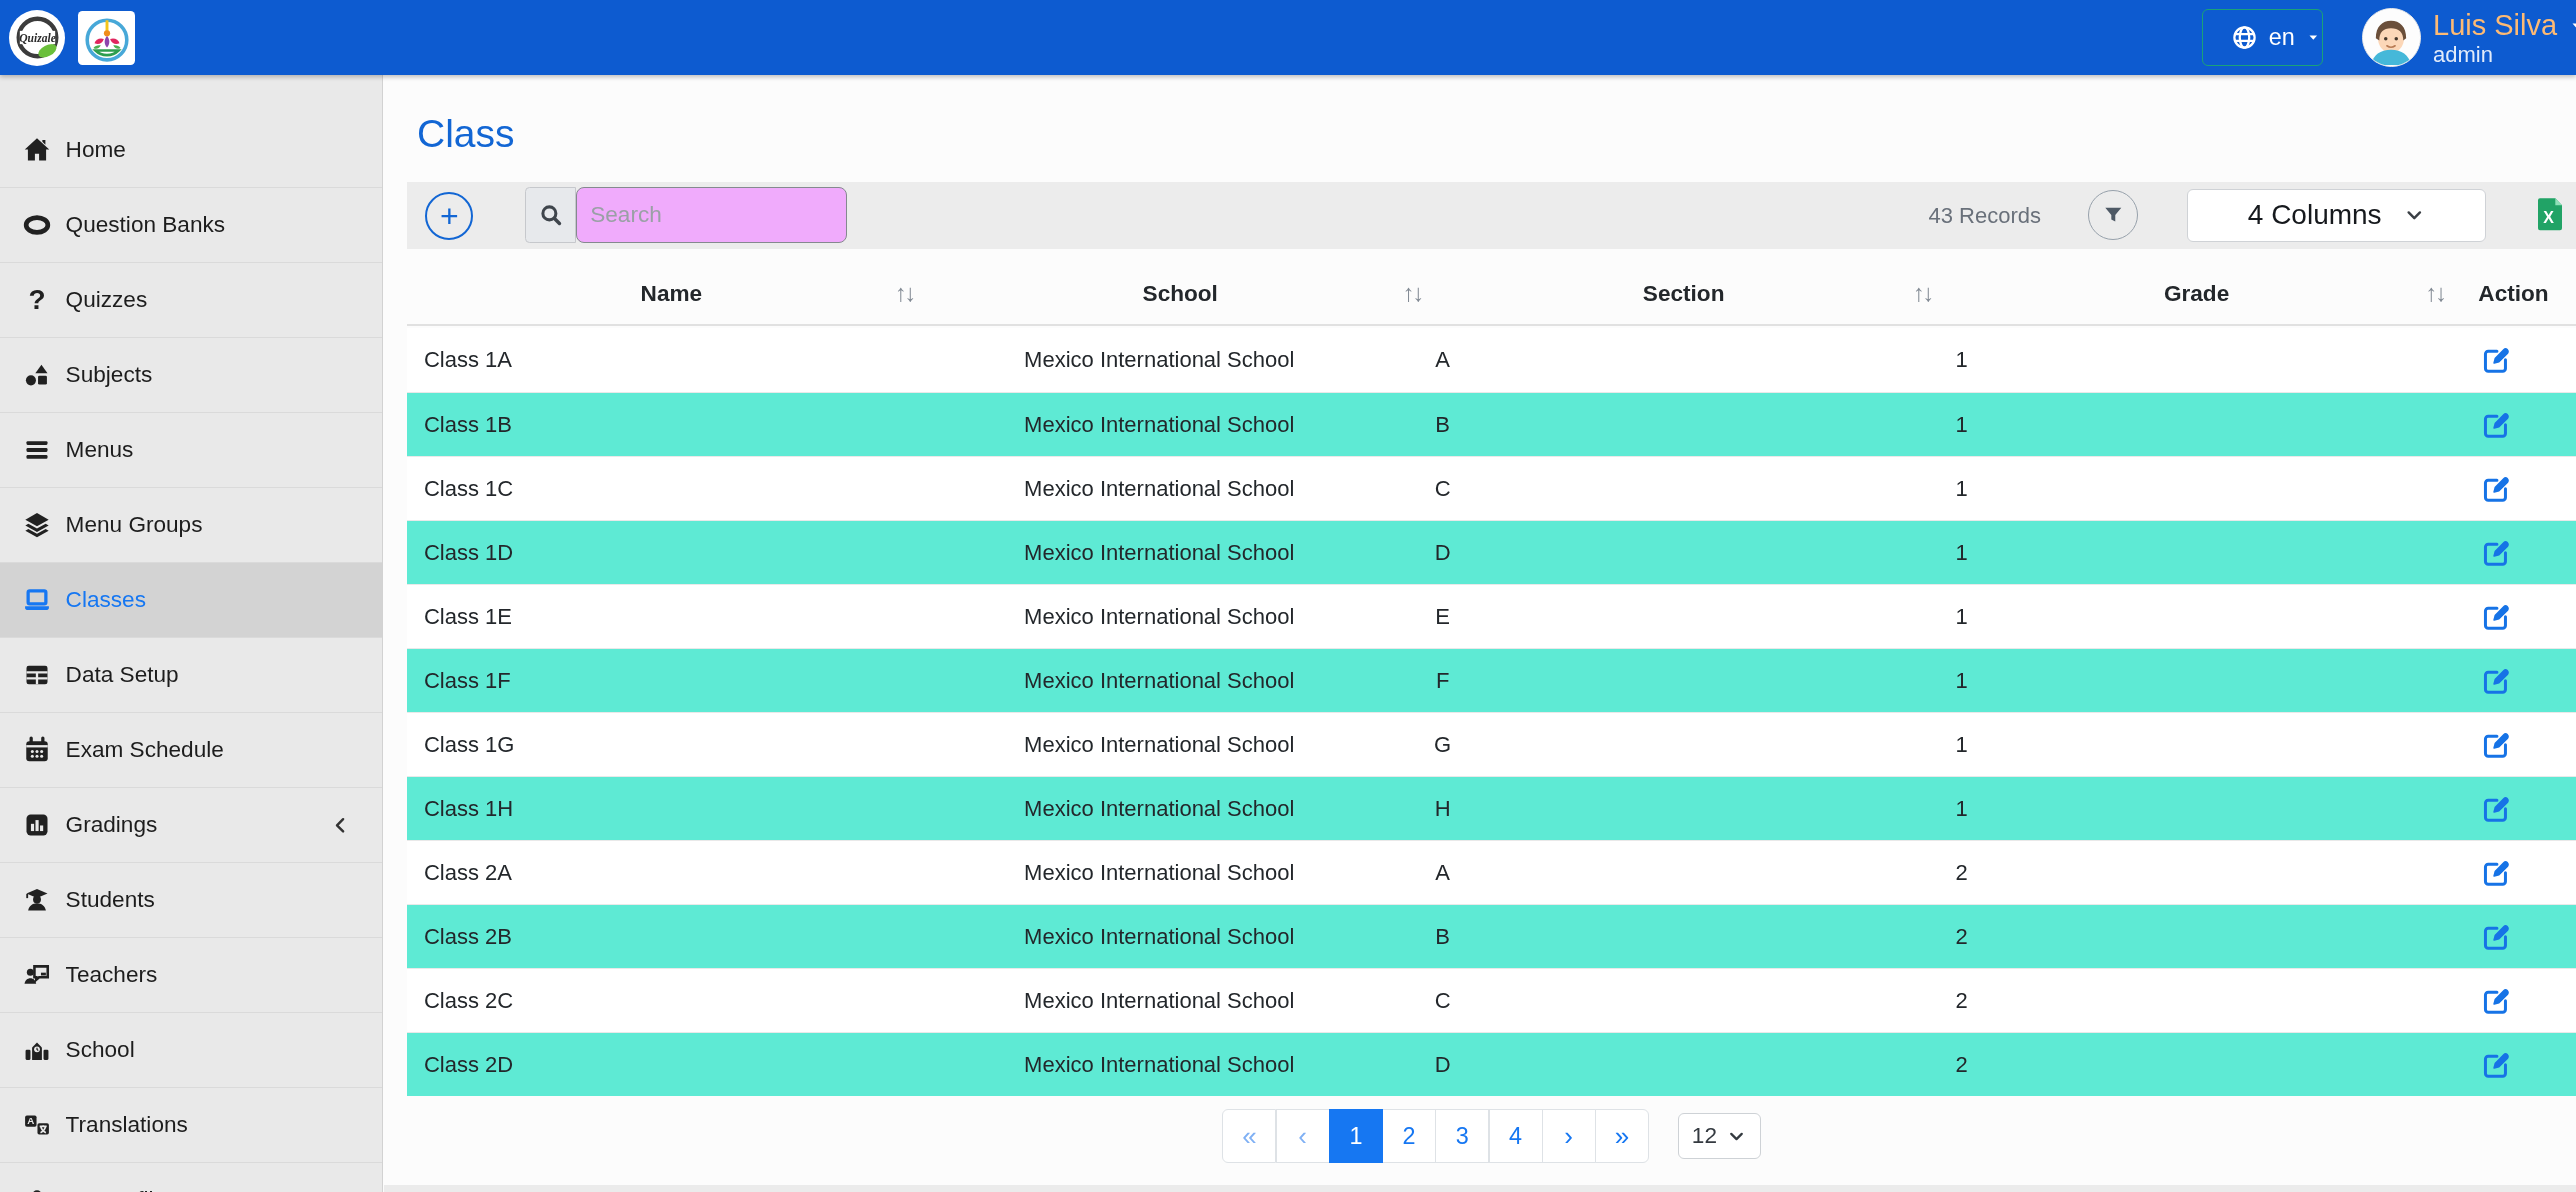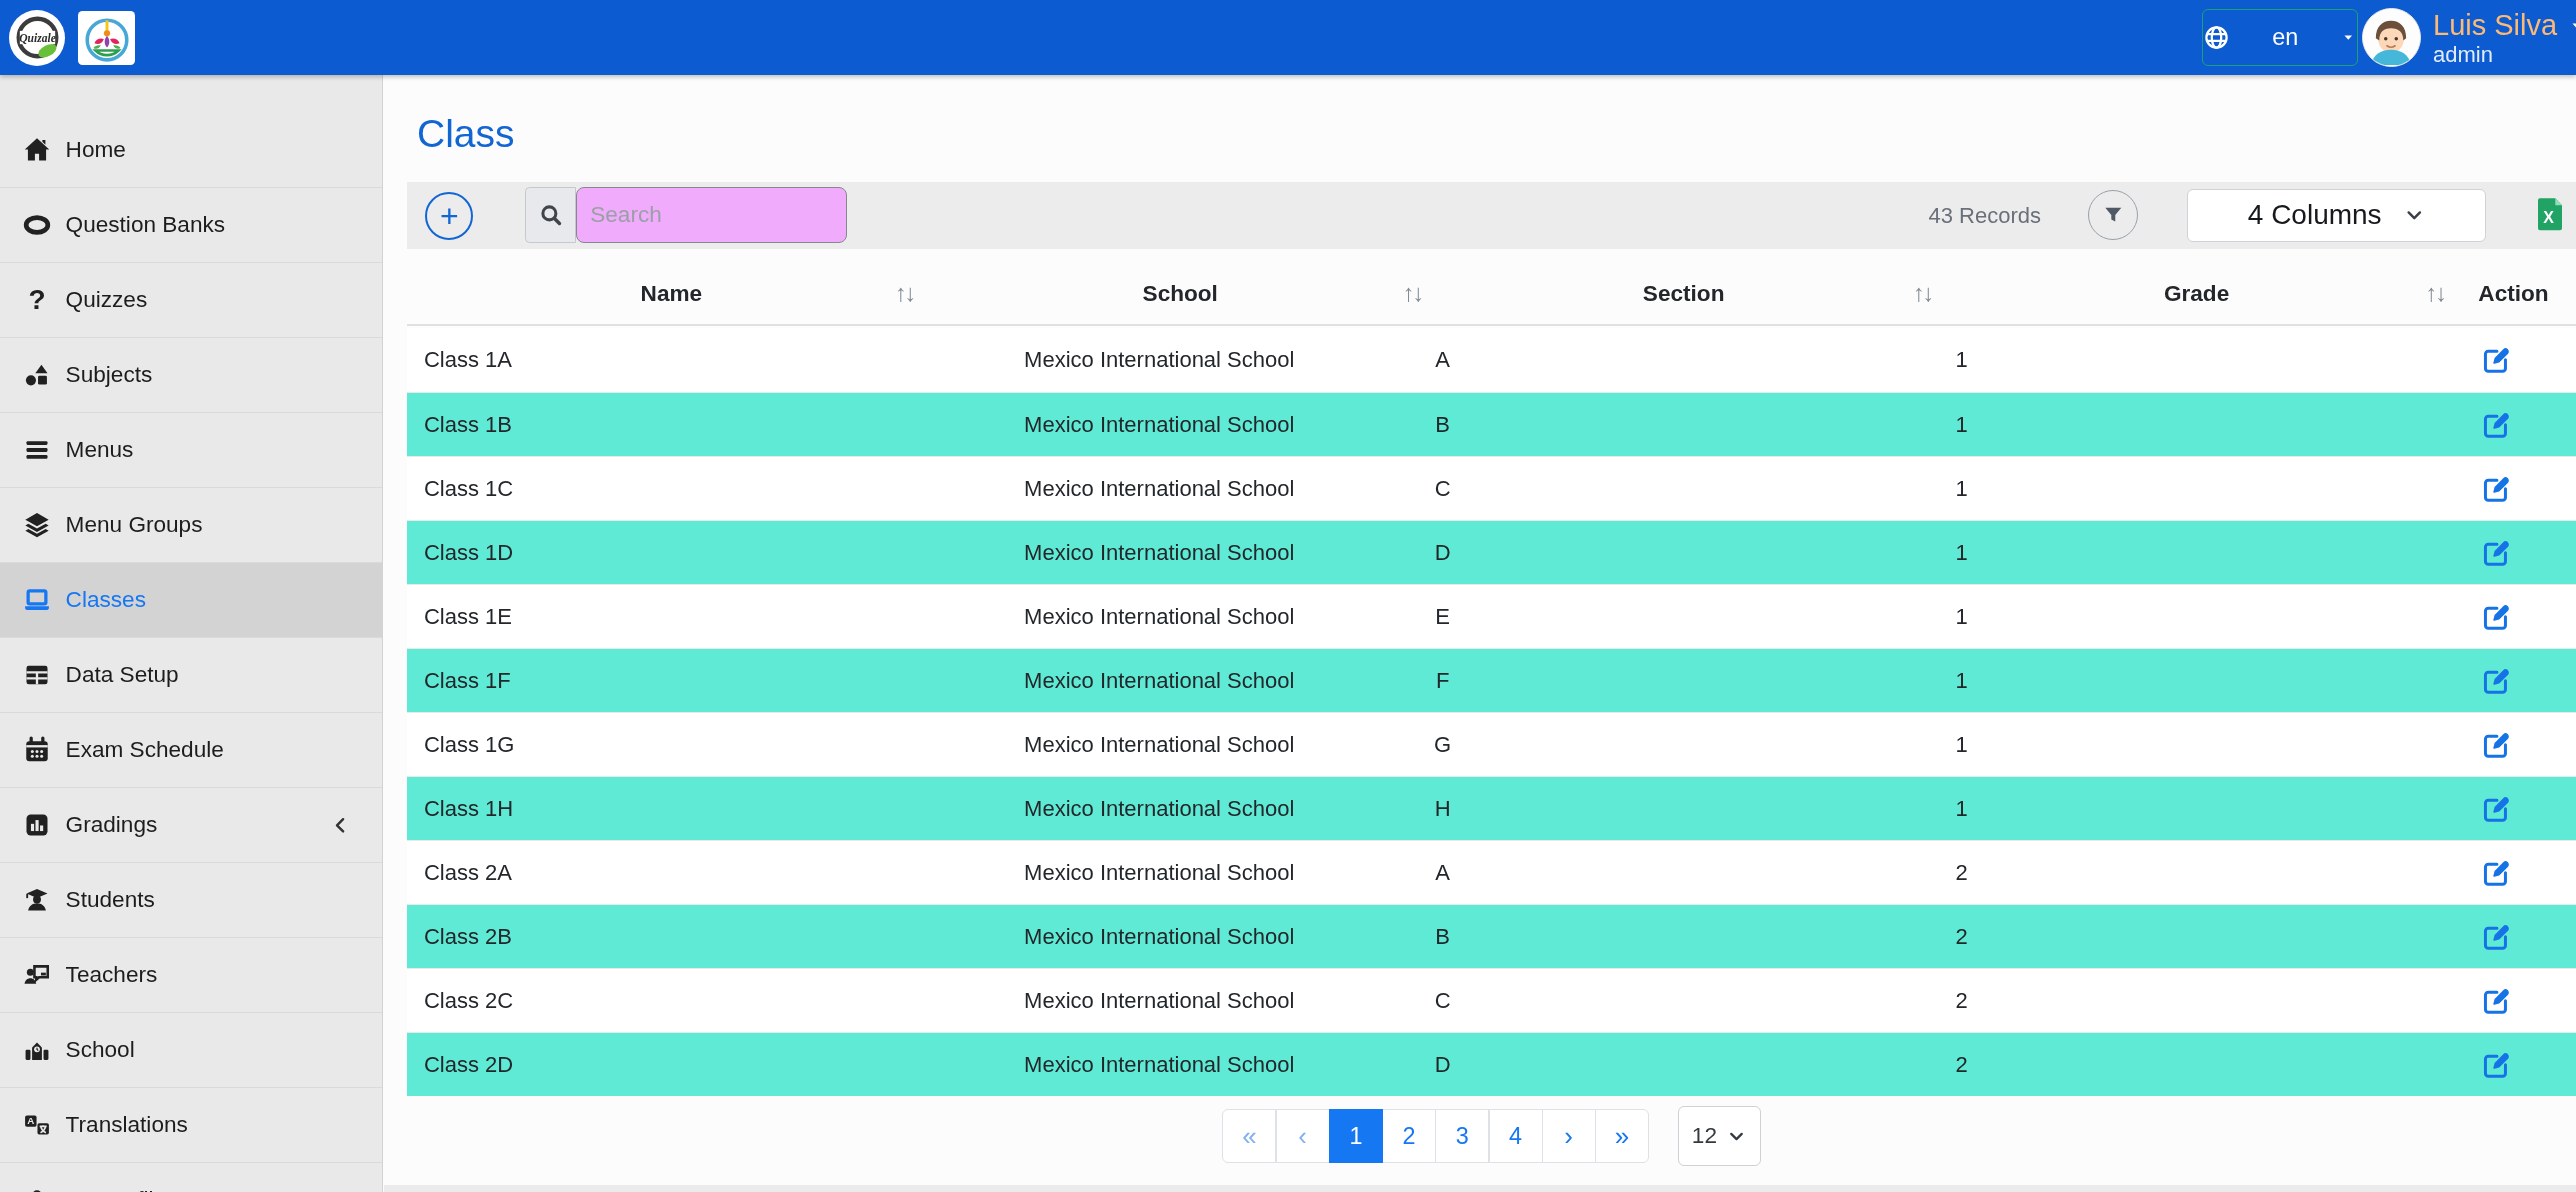--- a/index.html
+++ b/index.html
@@ -7,22 +7,22 @@
   #app{position:relative;width:2576px;height:1193px;overflow:hidden;
        font-family:"Liberation Sans","DejaVu Sans",sans-serif;background:#fcfcfc;}
 
   
   .topbar{position:absolute;left:0;top:0;width:100%;height:75px;background:#0d5bd0;
           box-shadow:0 2.3px 4.5px rgba(0,0,0,.25);z-index:5;padding-left:44px;}
   .logo-quizale{position:absolute;left:9px;top:9.8px;width:56px;height:56px;border-radius:50%;
           background:#fff;display:flex;align-items:center;justify-content:center;overflow:hidden;}
   .logo-lotus{position:absolute;left:78px;top:11.3px;width:57px;height:54px;border-radius:4.5px;
           background:#fff;display:flex;align-items:center;justify-content:center;}
-  .lang-btn{position:absolute;left:2202px;top:9px;width:156px;height:57px;border:1.5px solid #1aa179;
-          border-radius:6px;display:flex;align-items:center;justify-content:space-between;gap:10.6px;color:#fff;}
+  .lang-btn{position:absolute;left:2202px;top:9px;width:121px;height:57px;border:1.5px solid #1aa179;
+          border-radius:6px;display:flex;align-items:center;justify-content:flex-end;gap:10.6px;color:#fff;}
   .lang-btn .g-icon{width:27px;height:27px;display:inline-flex;}
   .lang-code{font-size:23.4px;color:#fff;}
   .caret{width:16.6px;height:16.6px;display:inline-flex;color:#fff;}
   .avatar{position:absolute;left:2362px;top:8.3px;width:59px;height:59px;border-radius:50%;
           background:#fff;overflow:hidden;border:1.5px solid #e8e8e8;}
   .userbox{position:absolute;left:2433px;top:9px;color:#fff;}
   .user-name-row{display:flex;align-items:center;gap:10.6px;}
   .user-name{font-size:29px;line-height:33px;color:#fdba74;white-space:nowrap;}
   .user-role{font-size:22px;line-height:26px;color:rgba(255,255,255,.88);}
 
@@ -91,21 +91,21 @@
   .pager-row{position:absolute;left:23.4px;right:0;top:1034px;height:54px;display:flex;
              align-items:center;justify-content:center;gap:29px;}
   .pg-group{display:flex;}
   .pg-cell{width:54px;height:54px;background:#fff;border:0.8px solid #dee2e6;margin-left:-0.8px;
            display:flex;align-items:center;justify-content:center;font-size:23.4px;color:#1677f2;cursor:pointer;}
   .pg-cell:first-child{border-radius:6px 0 0 6px;margin-left:0;}
   .pg-cell:last-child{border-radius:0 6px 6px 0;}
   .pg-cell.dim{color:#7fb0f4;}
   .pg-cell.arrow{font-size:26px;}
   .pg-cell.active{background:#1677f2;border-color:#1677f2;color:#fff;z-index:1;}
-  .size-select{width:83px;height:60px;background:#fff;border:1.5px solid #ced2d6;border-radius:6px;
+  .size-select{width:83px;height:46px;background:#fff;border:1.5px solid #ced2d6;border-radius:6px;
            display:flex;align-items:center;justify-content:center;gap:9px;font-size:22.6px;color:#343a40;}
   .size-select .chev{width:21px;height:21px;color:#343a40;display:inline-flex;}
 
   .bottom-strip{position:absolute;left:0;right:0;bottom:0;height:8.3px;background:#ebebeb;}
   svg{display:block;}
 </style>
 </head>
 <body>
 
 <div id="app">

